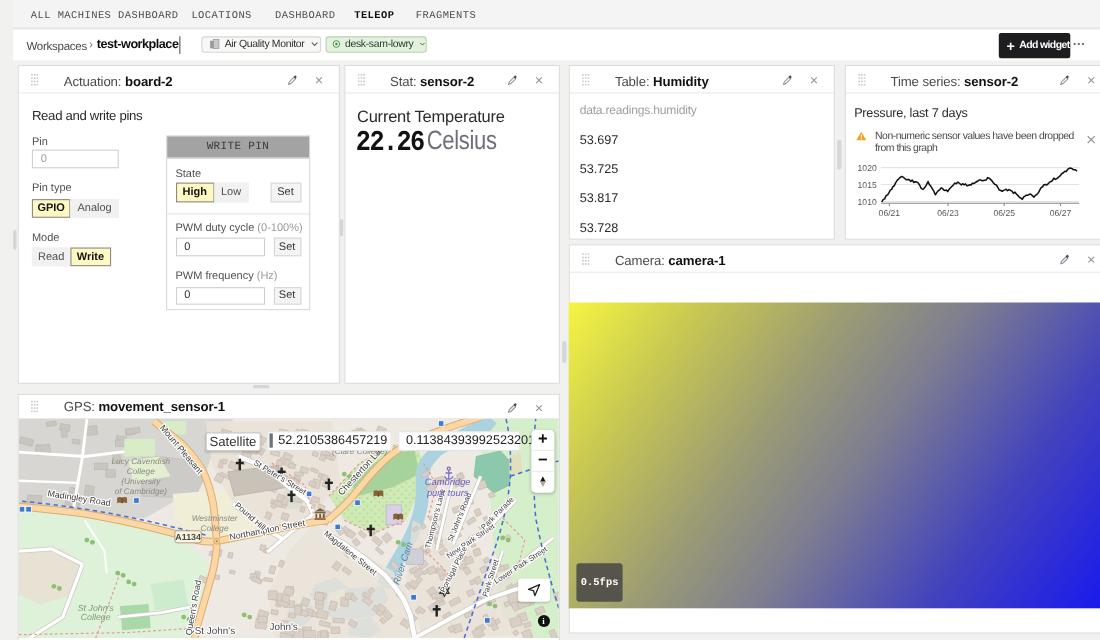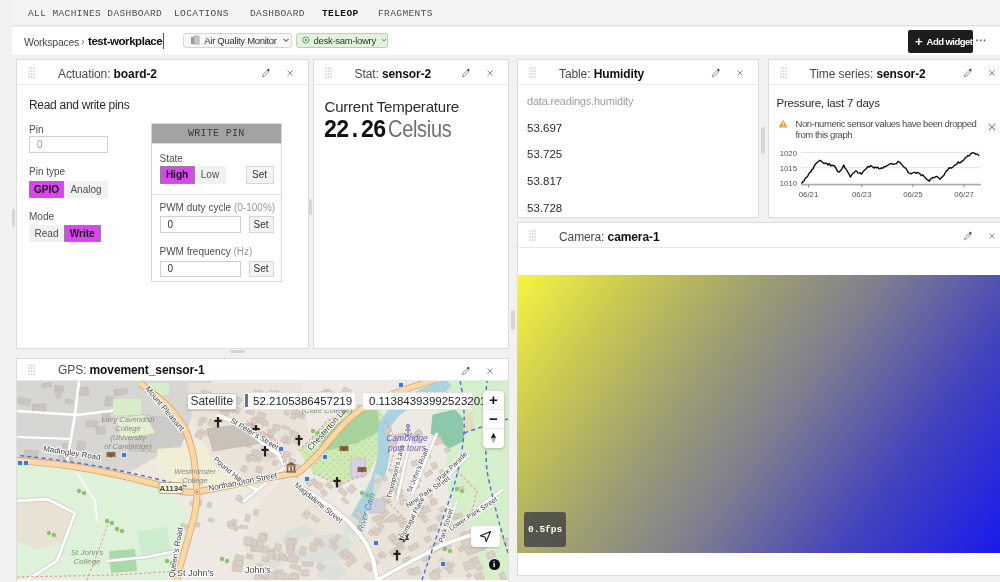--- a/index.html
+++ b/index.html
@@ -16,21 +16,21 @@
   .widget { position:absolute; background:#fff; border:1px solid #dcdcdc; }
   .whead { position:relative; height:25px; border-bottom:1px solid #e9e9e9; }
   .whead .title { position:absolute; left:41px; top:7px; font-size:12px; letter-spacing:-0.1px; color:#4a4a4a; white-space:nowrap; }
   .whead .title b { color:#111; font-weight:bold; }
   .drag { position:absolute; left:11px; top:7px; width:7px; height:11px; }
   .hicon { position:absolute; top:6px; }
   
   .lbl { position:absolute; font-size:10px; color:#4f4f4f; white-space:nowrap; }
   .inp { position:absolute; background:#fff; border:1px solid #d0d0d0; font-size:10px; color:#333; display:flex; align-items:center; padding-left:7px; }
   .btn { position:absolute; display:flex; align-items:center; justify-content:center; font-size:10px; }
-  .bsel { background:#d946ef; border:1px solid #8a8a8a; color:#111; font-weight:bold; }
+  .bsel { background:#fef9c3; border:1px solid #8a8a8a; color:#111; font-weight:bold; }
   .bun  { background:#f1f1f1; border:1px solid #f1f1f1; color:#4f4f4f; }
   .bset { background:#f4f4f4; border:1px solid #d6d6d6; color:#333; }
   .thumb { position:absolute; background:#d5d5da; border-radius:2px; }
 </style>
 </head>
 <body>
 <div id="page">
 
   <div id="nav">
     <span style="left:16px">ALL MACHINES DASHBOARD</span>

